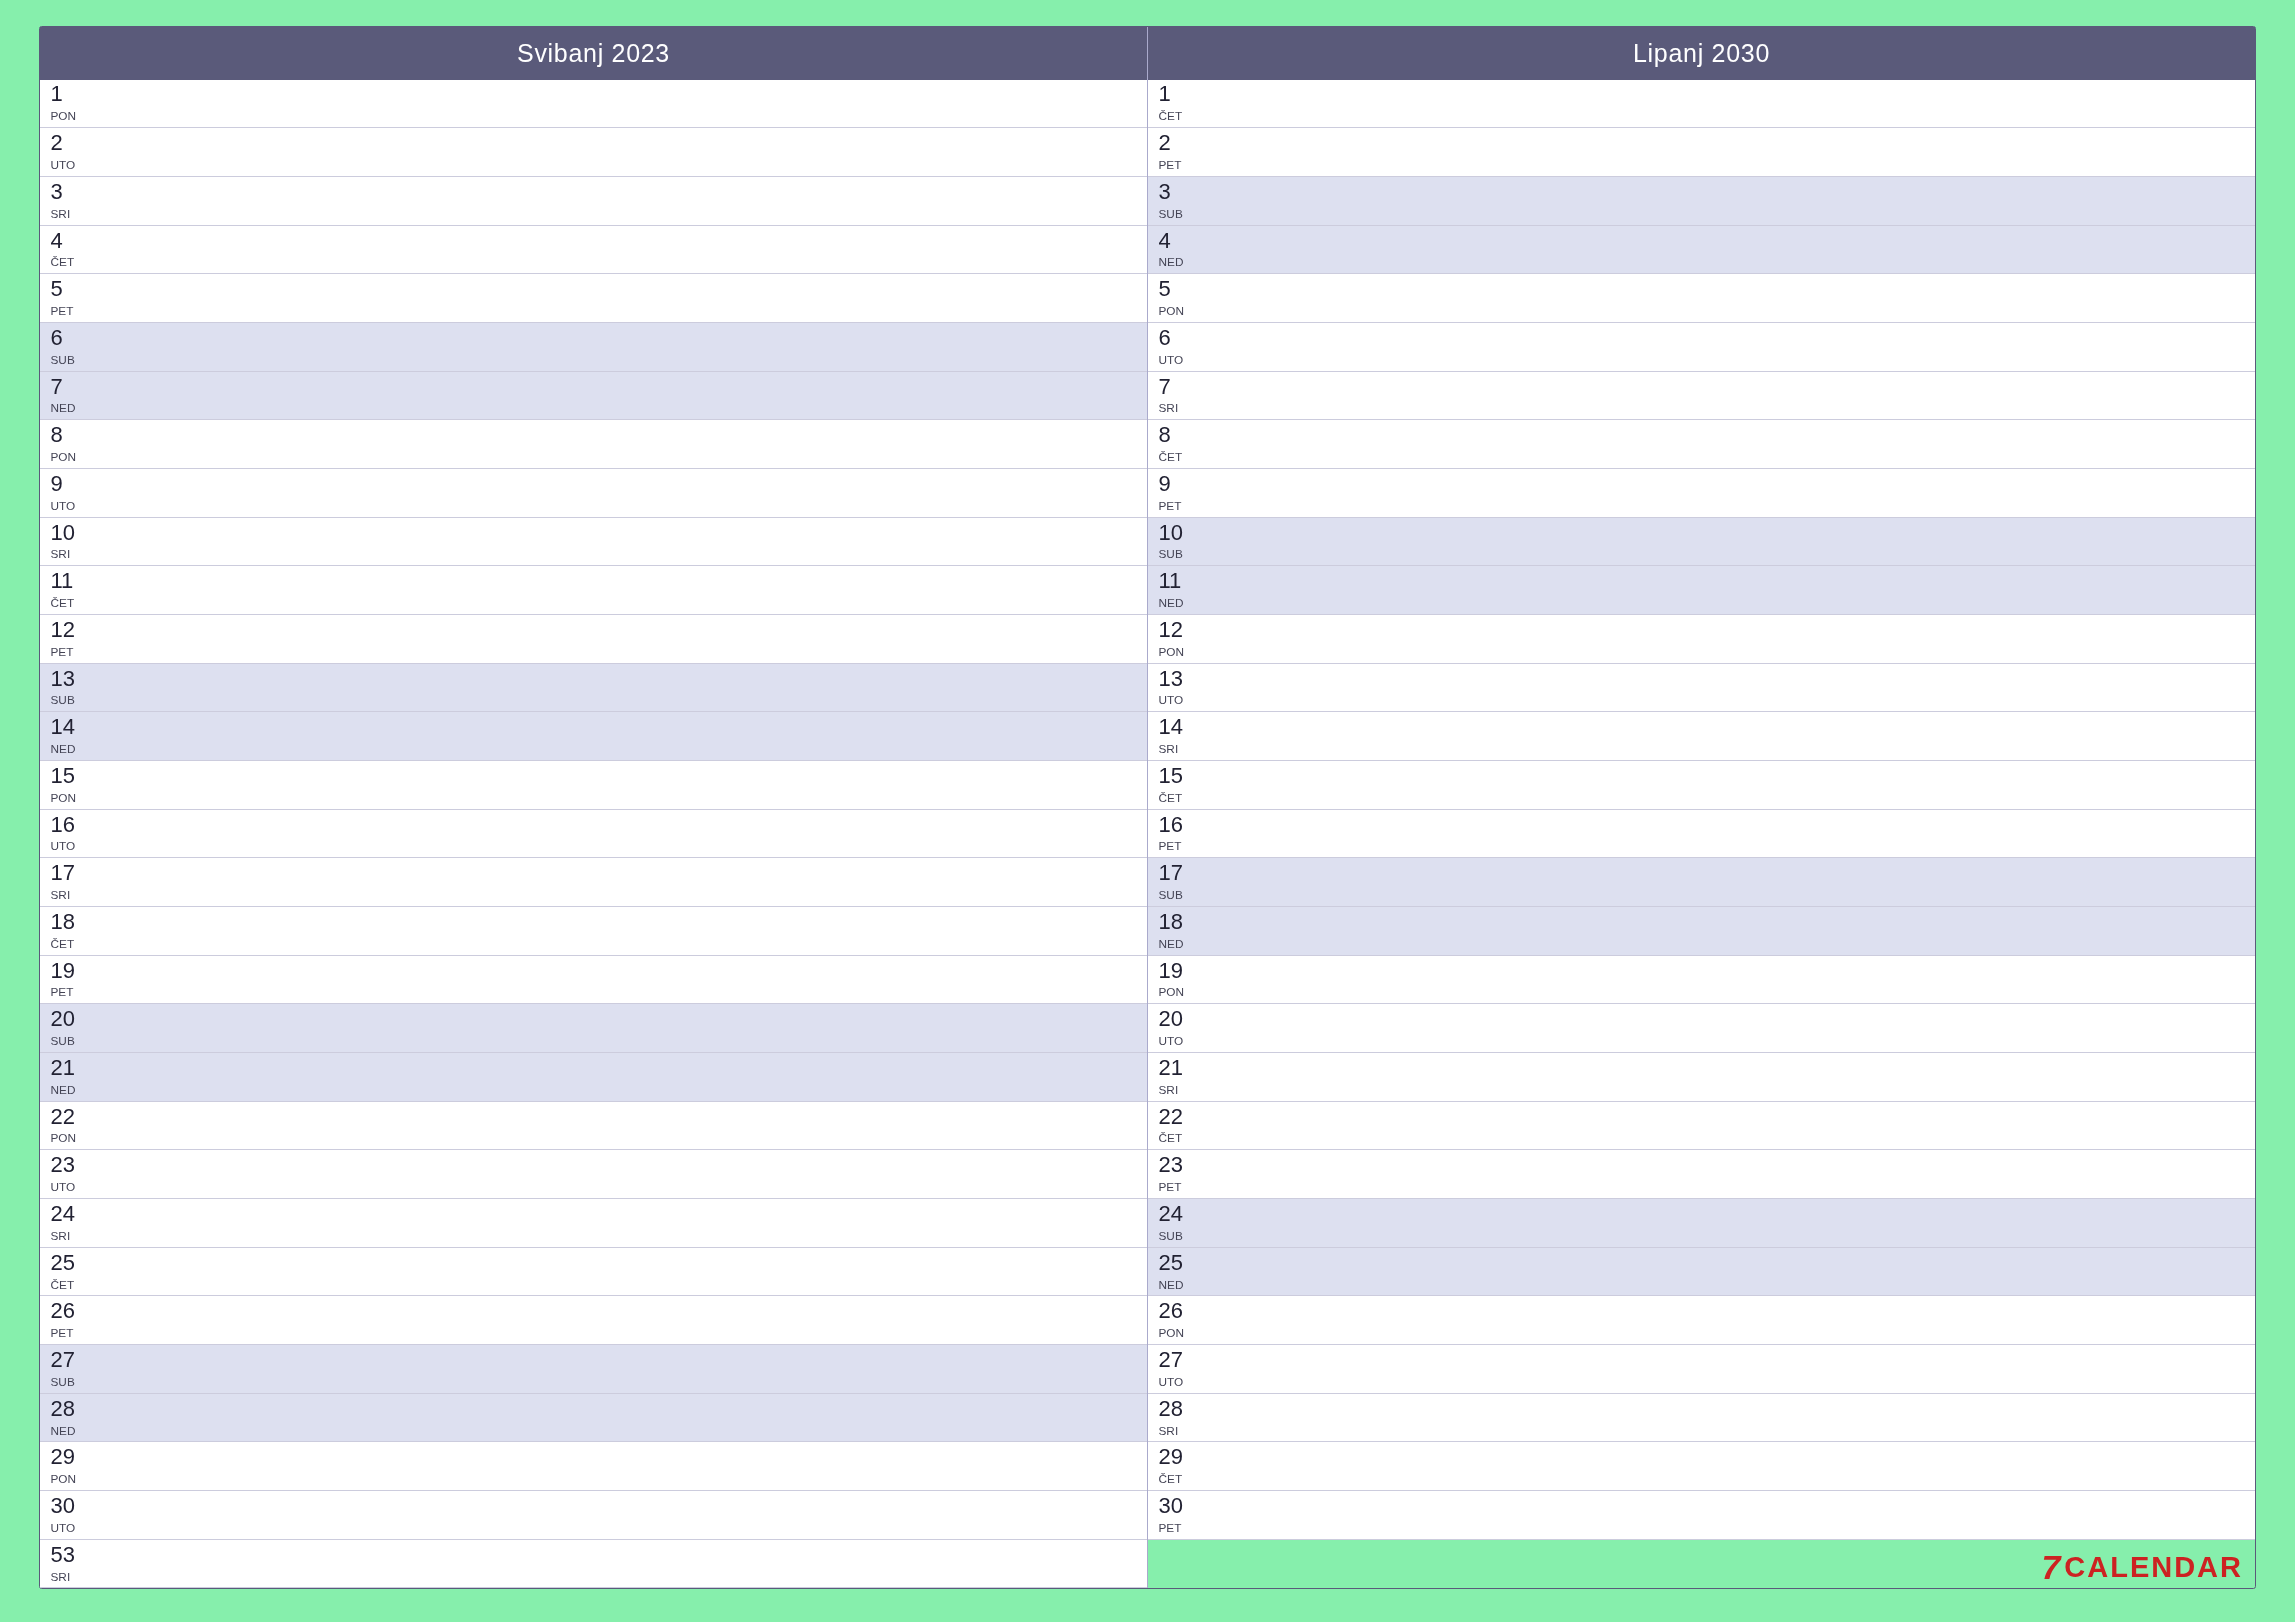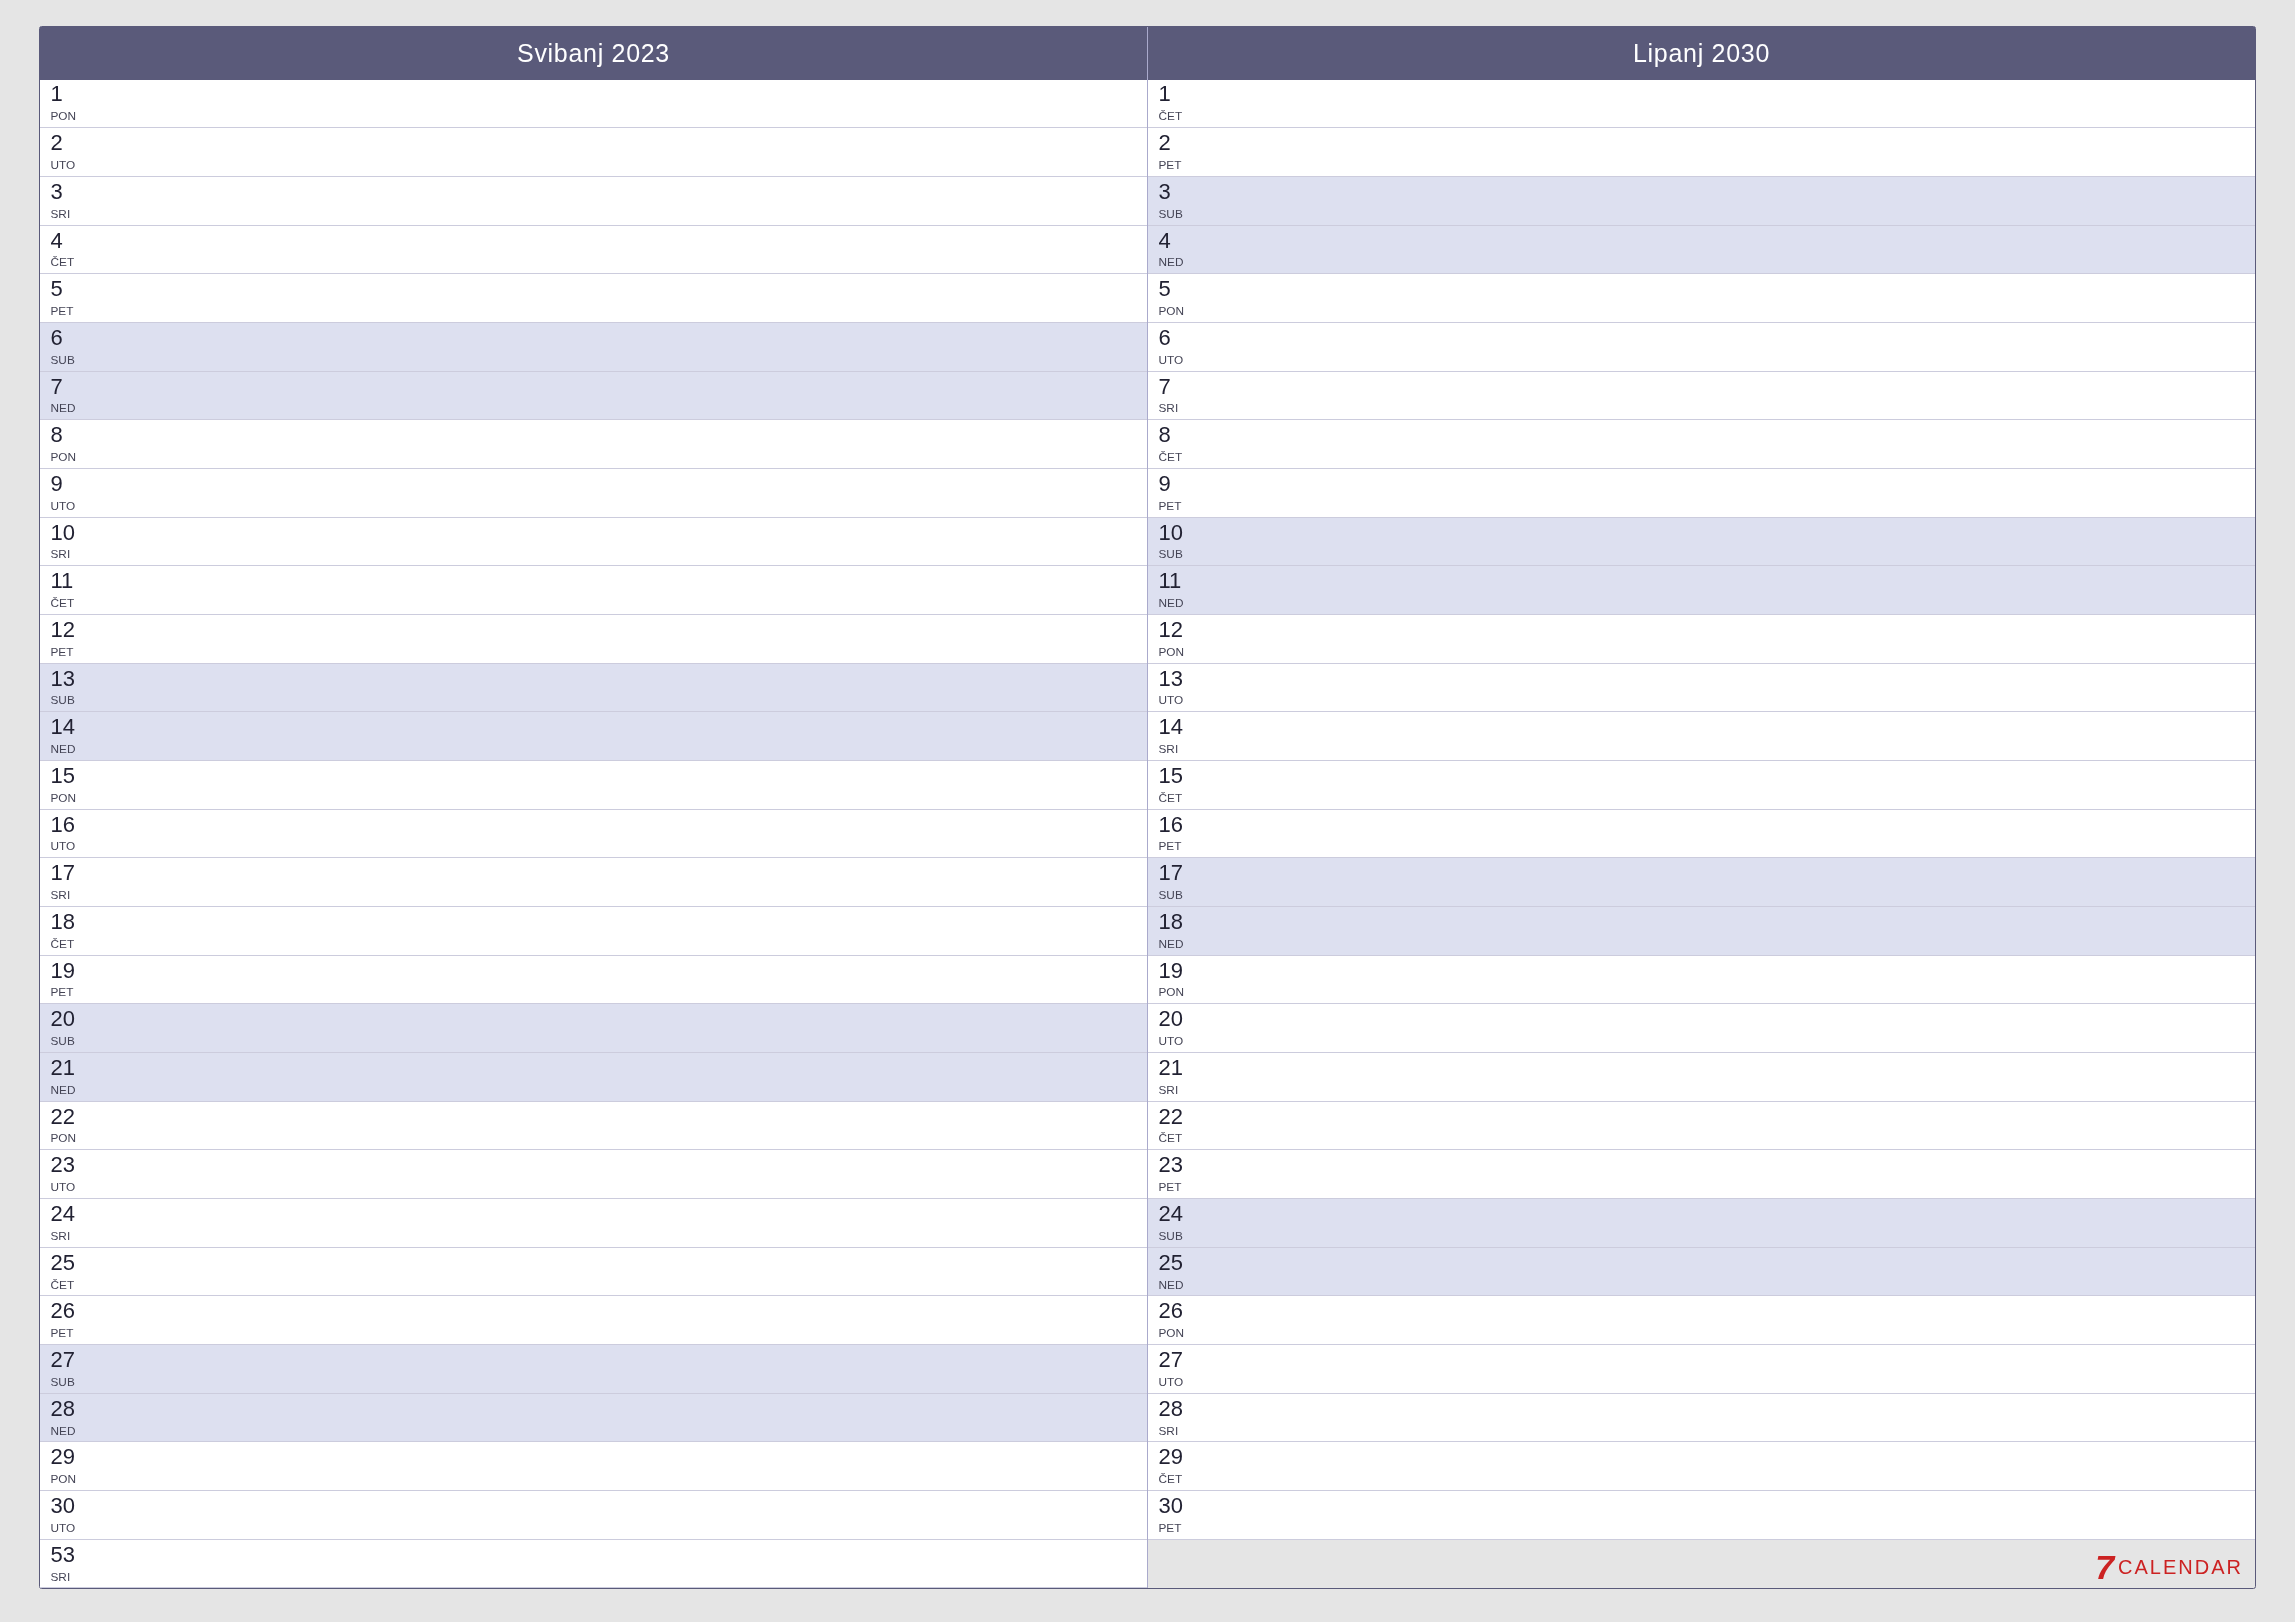--- a/index.html
+++ b/index.html
@@ -7,21 +7,21 @@
       background: #ffffff;
       font-family: Arial, sans-serif;
       width: 2295px;
       height: 1623px;
       overflow: hidden;
       position: relative;
     }
     .page {
       width: 2295px;
       height: 1623px;
-      background: #e5e5e5;
+      background: #86efac;
       padding: 26px 39px;
     }
     .calendar-container {
       display: flex;
       width: 100%;
       border: 1.3px solid #5a5a7a;
       border-radius: 2.6px;
     }
     .month-section {
       flex: 1;
@@ -76,22 +76,22 @@
       align-items: center;
       gap: 3.9px;
     }
     .logo-number {
       font-size: 34px;
       font-weight: bold;
       color: #cc2222;
       font-style: italic;
     }
     .logo-text {
-      font-size: 20px;
-      font-weight: normal;
+      font-size: 29px;
+      font-weight: bold;
       color: #cc2222;
       letter-spacing: 2px;
     }
   </style>
 </head>
 <body>
 
 <div class="page">
   <div class="calendar-container" id="calendar-container">
   <div class="month-section">

